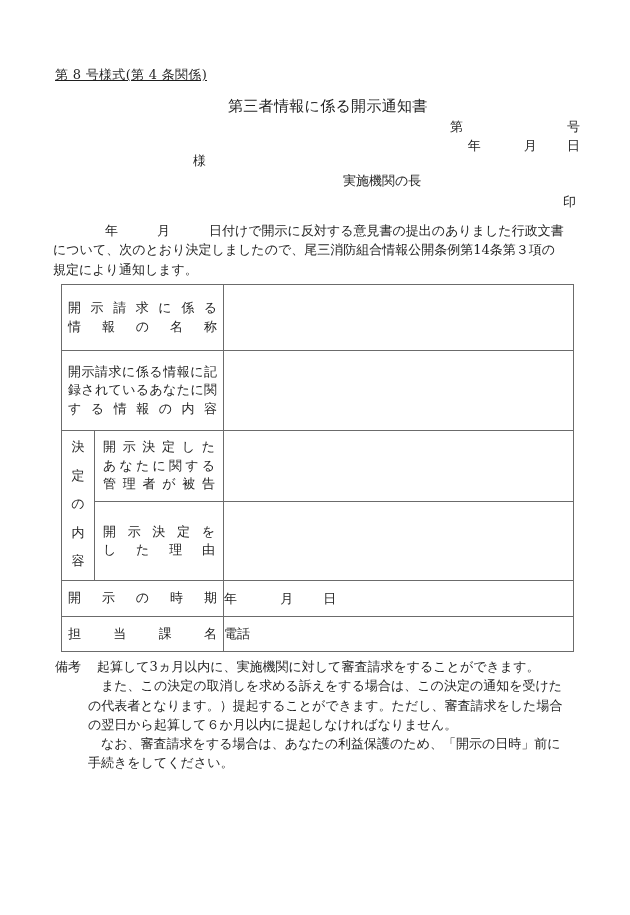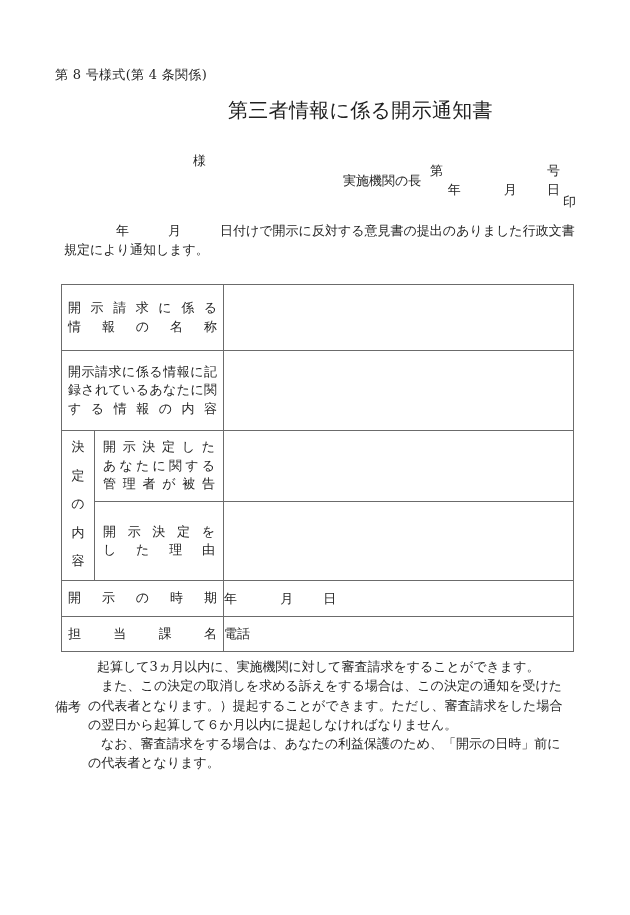--- a/index.html
+++ b/index.html
@@ -2,29 +2,29 @@
 <html><head>
 <meta charset="utf-8">
 <style>
   html,body{margin:0;padding:0;background:#ffffff;}
   body{
     width:630px;height:915px;position:relative;
     font-family:"DejaVu Serif","Liberation Serif",serif;
     color:#1f1f1f;font-size:13px;
   }
   .abs{position:absolute;}
-  .form-number{left:55px;top:66px;letter-spacing:.3px;}
-  .doc-title{left:228px;top:97px;font-size:20px;letter-spacing:.3px;}
-  .right-block{right:70px;top:118px;text-align:right;line-height:18.5px;margin-top:44px;}
+  .form-number{left:55px;top:66px;letter-spacing:.3px;text-decoration:underline;}
+  .doc-title{left:228px;top:97px;font-size:15px;letter-spacing:.3px;}
+  .right-block{right:50px;top:118px;text-align:right;line-height:18.5px;}
   .addressee{left:193px;top:152px;}
   .issuer{left:343px;top:172px;}
   .seal{left:563px;top:193px;}
-  .body-par{left:53px;top:221px;width:540px;line-height:19.4px;margin-left:11px;}
+  .body-par{left:53px;top:221px;width:540px;line-height:19.4px;}
   .remarks{left:55px;top:657px;width:528px;line-height:19.3px;}
-  .remarks-label{position:absolute;left:0;top:0;margin-top:40px;}
+  .remarks-label{position:absolute;left:0;top:0;}
   .remarks-body{margin-left:33px;}
   .remarks-body > div:first-child{text-indent:9px;}
 
   table.notice{
     position:absolute;left:61px;top:284px;
     border-collapse:collapse;table-layout:fixed;width:512px;
   }
   table.notice td{border:1px solid #6b6b6b;vertical-align:middle;overflow:hidden;}
   td.lbl{padding:0 6px;}
   td.sublbl{padding:0 8px;}
@@ -53,20 +53,21 @@
 </div>
 
 <div class="abs addressee">様</div>
 
 <div class="abs issuer">実施機関の長</div>
 
 <div class="abs seal">印</div>
 
 <div class="abs body-par">
     <div>　　　　年　　　月　　　日付けで開示に反対する意見書の提出のありました行政文書</div>
+    <div>について、次のとおり決定しましたので、尾三消防組合情報公開条例第14条第３項の</div>
     <div>規定により通知します。</div>
   </div>
 
 <table class="notice">
   <colgroup>
       <col style="width:33px">
       <col style="width:129px">
       <col style="width:350px">
     </colgroup>
   <tbody>
@@ -125,15 +126,15 @@
   </table>
 
 <div class="abs remarks">
   <span class="remarks-label">備考</span>
   <div class="remarks-body">
       <div>起算して3ヵ月以内に、実施機関に対して審査請求をすることができます。</div>
       <div>　また、この決定の取消しを求める訴えをする場合は、この決定の通知を受けた</div>
       <div>の代表者となります。）提起することができます。ただし、審査請求をした場合</div>
       <div>の翌日から起算して６か月以内に提起しなければなりません。</div>
       <div>　なお、審査請求をする場合は、あなたの利益保護のため、「開示の日時」前に</div>
-      <div>の代表者となります。</div>
+      <div>手続きをしてください。</div>
     </div>
 </div>
 
 </body></html>

